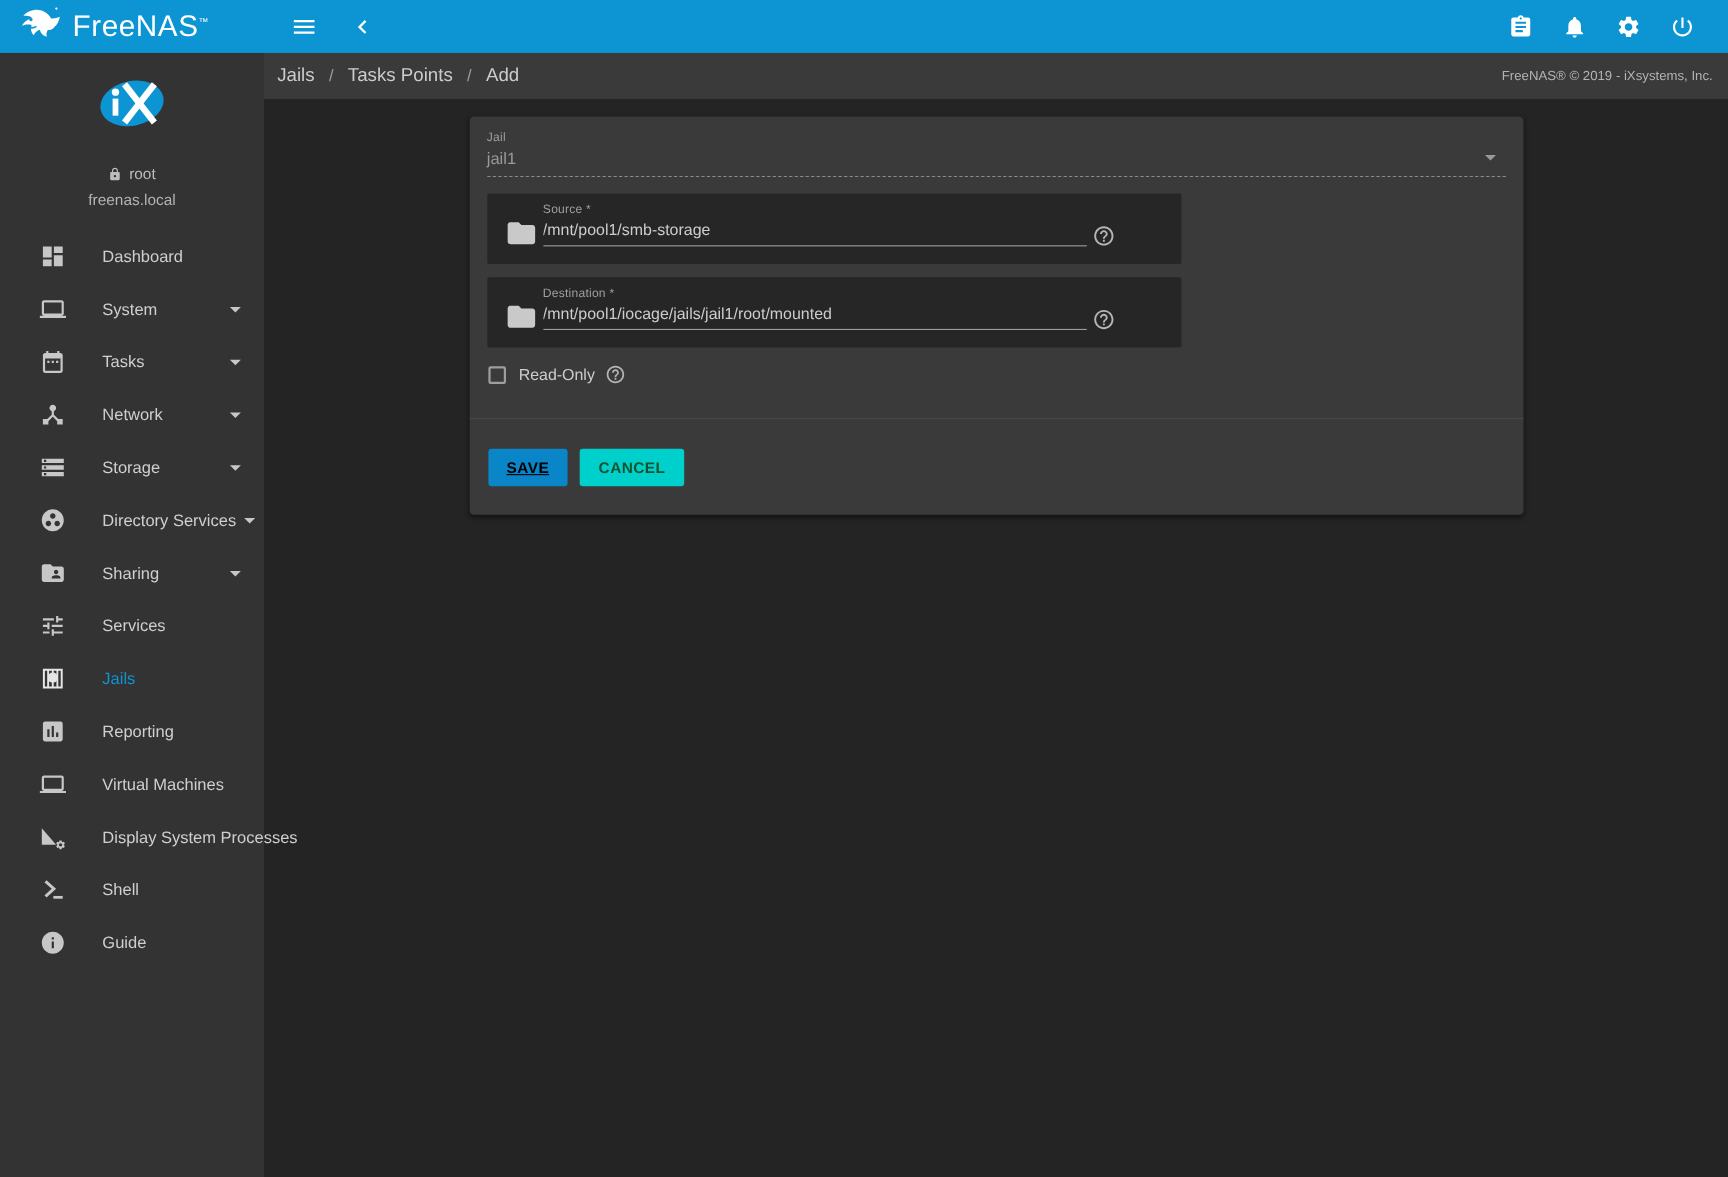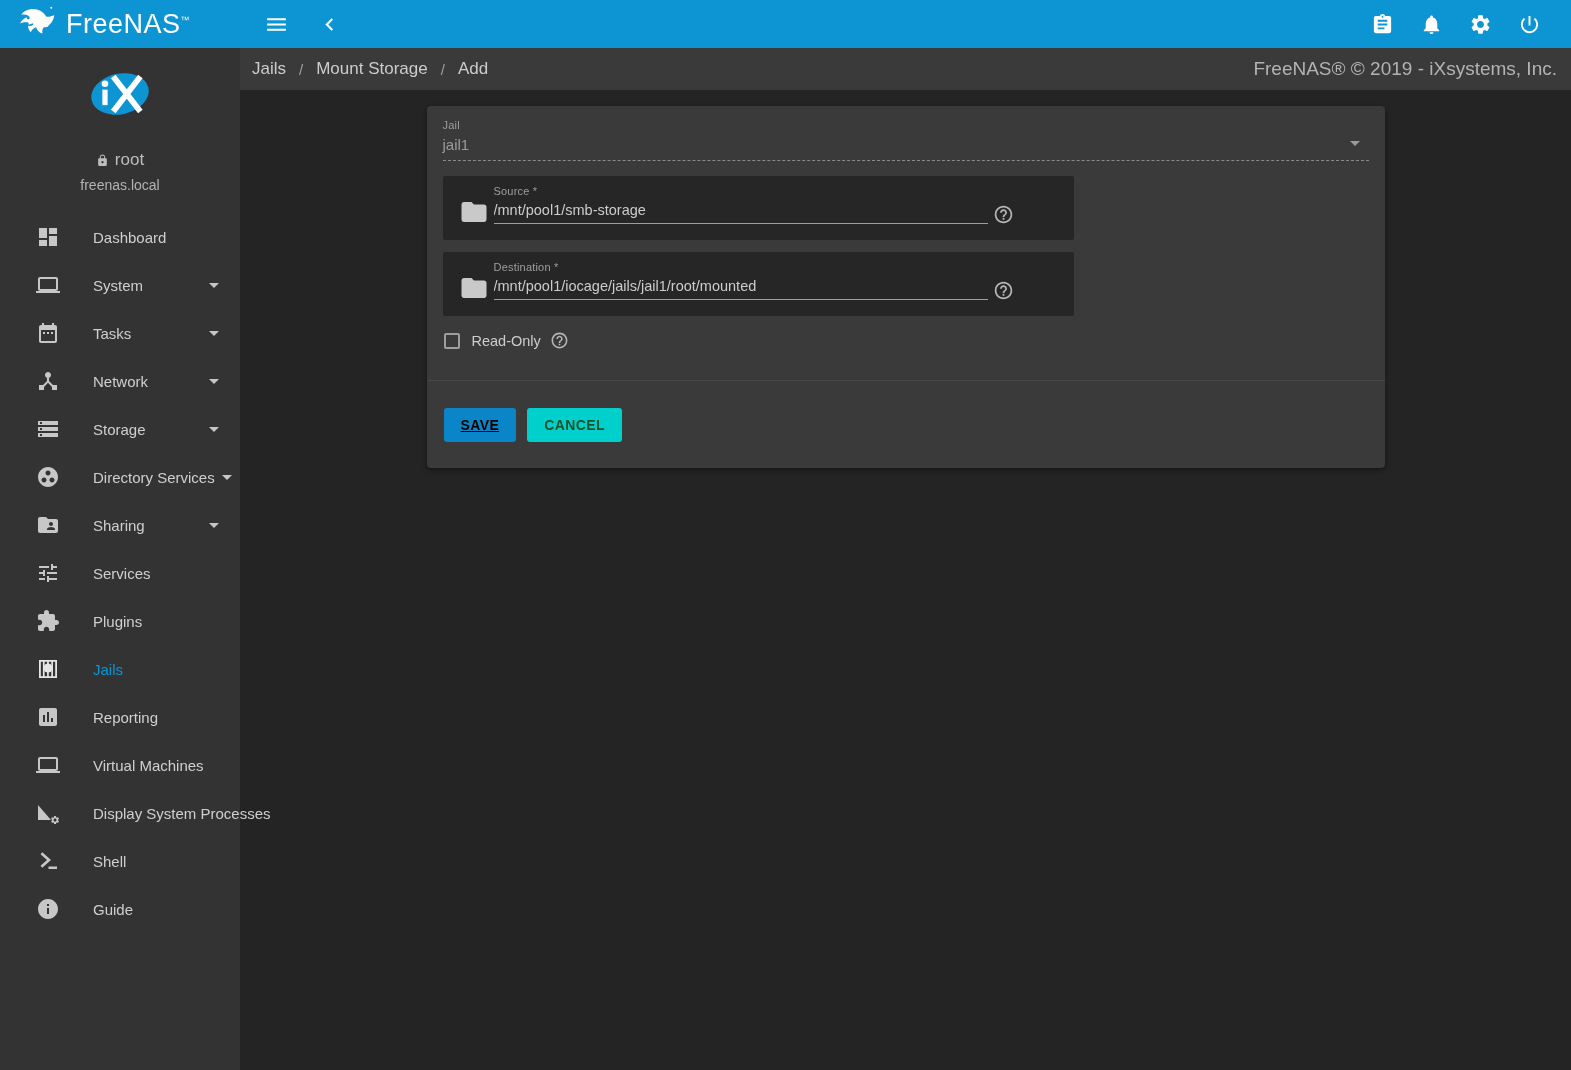--- a/index.html
+++ b/index.html
@@ -33,21 +33,21 @@
 
   
   .sidebar {
     position:fixed; top:48px; left:0; bottom:0; width:240px;
     background:#333333; z-index:20;
   }
   .user-panel { text-align:center; padding:22px 0 10px; }
   .ix-logo { width:62px; height:48px; margin:0 auto 16px; }
   .user-name {
     display:flex; align-items:center; justify-content:center; gap:6px;
-    color:#bdbdbd; font-size:17px;margin-top:32px;
+    color:#bdbdbd; font-size:14px;margin-top:32px;
   }
   .lock-icon { width:13px; height:13px; fill:#bdbdbd; }
   .user-host { color:#b3b3b3; font-size:14px; margin-top:7px; }
 
   .nav { margin-top:10px; }
   .nav-item {
     height:48px; display:flex; align-items:center;
     padding:0 14px 0 36px; cursor:pointer; color:#cfcfcf;
   }
   .nav-icon { width:24px; height:24px; flex:0 0 24px; }
@@ -60,21 +60,21 @@
 
   
   .breadcrumb-bar {
     position:fixed; top:48px; left:240px; right:0; height:42px;
     background:#3a3a3a; display:flex; align-items:center;
     padding:0 14px 0 12px; z-index:10;
   }
   .crumb { font-size:17px; color:#cccccc; cursor:pointer; }
   .crumb-sep { font-size:15px; color:#9f9f9f; margin:0 13px; }
   .crumb-current { cursor:default; }
-  .copyright { margin-left:auto; font-size:19px; color:#b3b3b3; }
+  .copyright { margin-left:auto; font-size:12px; color:#b3b3b3; }
 
   
   .content { position:fixed; top:90px; left:240px; right:0; bottom:0; background:#242424; }
   .card {
     width:958px; margin:16px auto 0; background:#3a3a3a;
     border-radius:4px; box-shadow:0 2px 5px rgba(0,0,0,.45);
   }
   .card-body { padding:13px 16px 2px; }
 
   .select-field { position:relative; margin-bottom:15px; }
@@ -279,28 +279,20 @@
         </span>
     </div>
     <div class="nav-item">
       <span class="nav-icon">
           <svg viewBox="0 0 24 24">
             <path d="M3 17v2h6v-2H3zM3 5v2h10V5H3zm10 16v-2h8v-2h-8v-2h-2v6h2zM7 9v2H3v2h4v2h2V9H7zm14 4v-2H11v2h10zm-6-4h2V7h4V5h-4V3h-2v6z"></path>
           </svg>
         </span>
       <span class="nav-label">Services</span>
     </div>
-    <div class="nav-item">
-      <span class="nav-icon">
-          <svg viewBox="0 0 24 24">
-            <path d="M20.5 11H19V7c0-1.1-.9-2-2-2h-4V3.5C13 2.12 11.88 1 10.5 1S8 2.12 8 3.5V5H4c-1.1 0-1.99.9-1.99 2v3.8H3.5c1.49 0 2.7 1.21 2.7 2.7s-1.21 2.7-2.7 2.7H2V20c0 1.1.9 2 2 2h3.8v-1.5c0-1.49 1.21-2.7 2.7-2.7 1.49 0 2.7 1.21 2.7 2.7V22H17c1.1 0 2-.9 2-2v-4h1.5c1.38 0 2.5-1.12 2.5-2.5S21.88 11 20.5 11z"></path>
-          </svg>
-        </span>
-      <span class="nav-label">Plugins</span>
-    </div>
     <div class="nav-item active">
       <span class="nav-icon">
           <svg viewBox="0 0 24 24">
             <path d="M3 3v18h18V3H3zm16.2 16.2H4.8V4.8h14.4v14.4z"></path>
             <circle cx="12" cy="11" r="4.6"></circle>
             <rect x="6.9" y="4" width="1.7" height="16"></rect>
             <rect x="11.1" y="4" width="1.7" height="16"></rect>
             <rect x="15.3" y="4" width="1.7" height="16"></rect>
           </svg>
         </span>
@@ -347,21 +339,21 @@
           </svg>
         </span>
       <span class="nav-label">Guide</span>
     </div>
   </div>
 </nav>
 
 <div class="breadcrumb-bar">
   <span class="crumb">Jails</span>
   <span class="crumb-sep">/</span>
-  <span class="crumb">Mount Storage</span>
+  <span class="crumb">Tasks Points</span>
   <span class="crumb-sep">/</span>
   <span class="crumb crumb-current">Add</span>
   <span class="copyright">FreeNAS® © 2019 - iXsystems, Inc.</span>
 </div>
 
 <main class="content">
   <section class="card">
     <div class="card-body">
 
       <div class="select-field">

